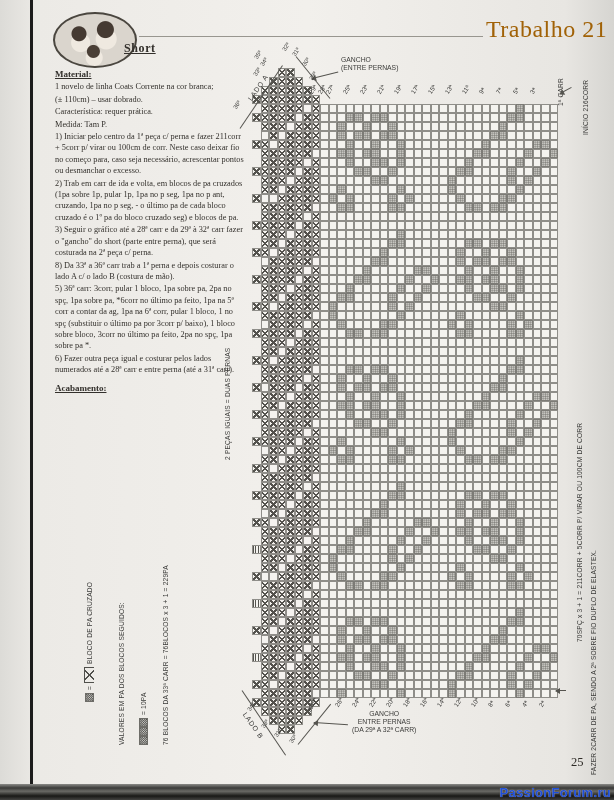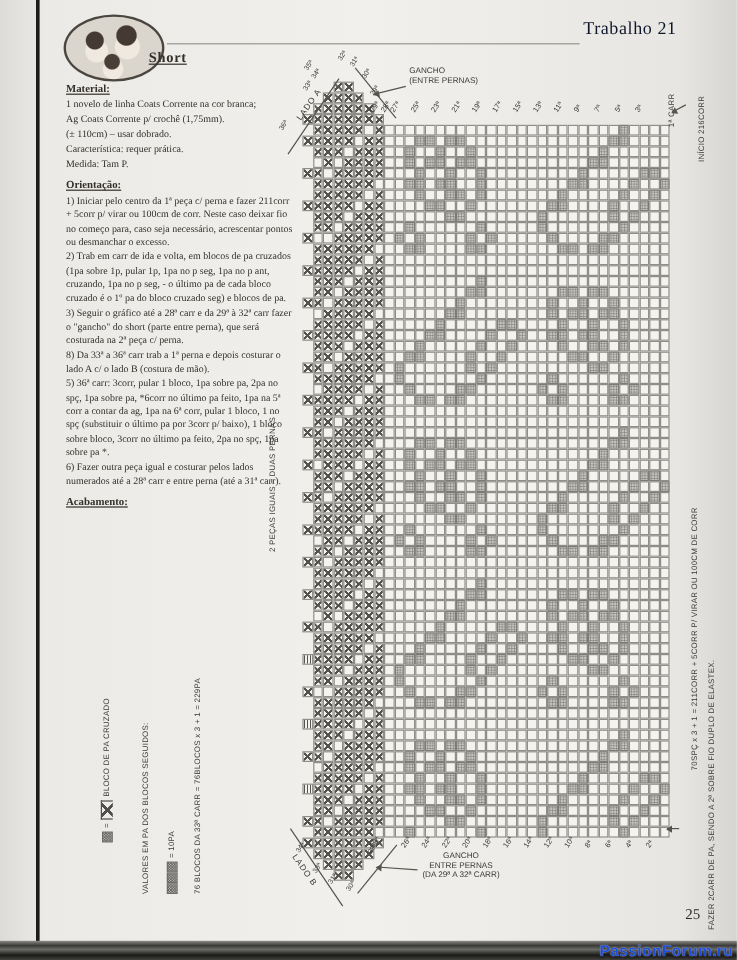--- a/index.html
+++ b/index.html
@@ -14,21 +14,21 @@
   #logo{left:53px;top:12px;width:80px;height:52px;border:2px solid #4a463f;border-radius:50%;
     background:
       radial-gradient(circle at 30% 38%, #453a32 7px, rgba(0,0,0,0) 8px),
       radial-gradient(circle at 63% 30%, #453a32 8px, rgba(0,0,0,0) 9px),
       radial-gradient(circle at 48% 72%, #4a3f36 6px, rgba(0,0,0,0) 7px),
       radial-gradient(circle at 32% 55%, #efe9e0 9px, rgba(0,0,0,0) 10px),
       radial-gradient(circle at 64% 48%, #efe9e0 10px, rgba(0,0,0,0) 11px),
       radial-gradient(circle at 49% 84%, #efe9e0 8px, rgba(0,0,0,0) 9px),
       #dad5cd;}
   #header-rule{left:139px;top:36px;width:344px;height:1px;background:#98968f;}
-  #magazine-title{left:486px;top:16px;font-size:15px;letter-spacing:0.5px;color:#0f172a;}
+  #magazine-title{left:486px;top:16px;font-size:24px;letter-spacing:0.5px;color:#a16207;}
   #work-title{left:124px;top:41px;font-size:12px;font-weight:bold;text-decoration:underline;letter-spacing:0.6px;}
   
   #text-col{left:55px;top:69px;width:190px;font-size:8.3px;line-height:11.4px;text-align:left;}
   .sec-heading{font-weight:bold;text-decoration:underline;font-size:9px;margin:7px 0 1px 0;}
   .sec-heading.first{margin-top:0;}
   .para{margin:0 0 1px 0;}
   
   .vlabel{position:absolute;transform:rotate(-90deg);transform-origin:0 100%;white-space:nowrap;
     display:flex;align-items:center;gap:3px;height:10px;
     font-family:"Liberation Sans", sans-serif;font-size:6.6px;color:#3a3a38;letter-spacing:0.2px;}
@@ -72,26 +72,24 @@
 
 <div class="abs" id="logo"></div>
 <div class="abs" id="header-rule"></div>
 <div class="abs" id="magazine-title">Trabalho 21</div>
 <div class="abs" id="work-title">Short</div>
 
 <div class="abs" id="text-col">
   <div class="sec-heading first">Material:</div>
   <div>
       <div class="para">1 novelo de linha Coats Corrente na cor branca;</div>
-      <div class="para">Ag Coats Corrente  p/ crochê (1,75mm).</div>
       <div class="para">(± 110cm) – usar dobrado.</div>
       <div class="para">Característica: requer prática.</div>
       <div class="para">Medida: Tam P.</div>
     </div>
-  <div class="sec-heading">Orientação:</div>
   <div>
       <div class="para">1)  Iniciar pelo centro da 1ª peça c/ perna e fazer 211corr + 5corr p/ virar ou 100cm de corr. Neste caso deixar fio no começo para, caso seja necessário, acrescentar pontos ou desmanchar o excesso.</div>
       <div class="para">2)  Trab em carr de ida e volta, em blocos de pa cruzados (1pa sobre 1p, pular 1p, 1pa no p seg, 1pa no p ant, cruzando, 1pa no p seg, - o último pa de cada bloco cruzado é o 1º pa do bloco cruzado seg) e blocos de pa.</div>
       <div class="para">3)  Seguir o gráfico até a 28ª carr e da 29ª à 32ª carr fazer o "gancho" do short (parte entre perna), que será costurada na 2ª peça c/ perna.</div>
       <div class="para">8)  Da 33ª a 36ª carr trab a 1ª perna e depois costurar o lado A c/ o lado B (costura de mão).</div>
       <div class="para">5)  36ª carr: 3corr, pular 1 bloco, 1pa sobre pa, 2pa no spç, 1pa sobre pa, *6corr no último pa feito, 1pa na 5ª corr a contar da ag, 1pa na 6ª corr, pular 1 bloco, 1 no spç (substituir o último pa por 3corr p/ baixo), 1 bloco sobre bloco, 3corr no último pa feito, 2pa no spç, 1pa sobre pa *.</div>
       <div class="para">6)  Fazer outra peça igual e costurar pelos lados numerados até a 28ª carr e entre perna (até a 31ª carr).</div>
     </div>
   <div class="sec-heading">Acabamento:</div>
 </div>

